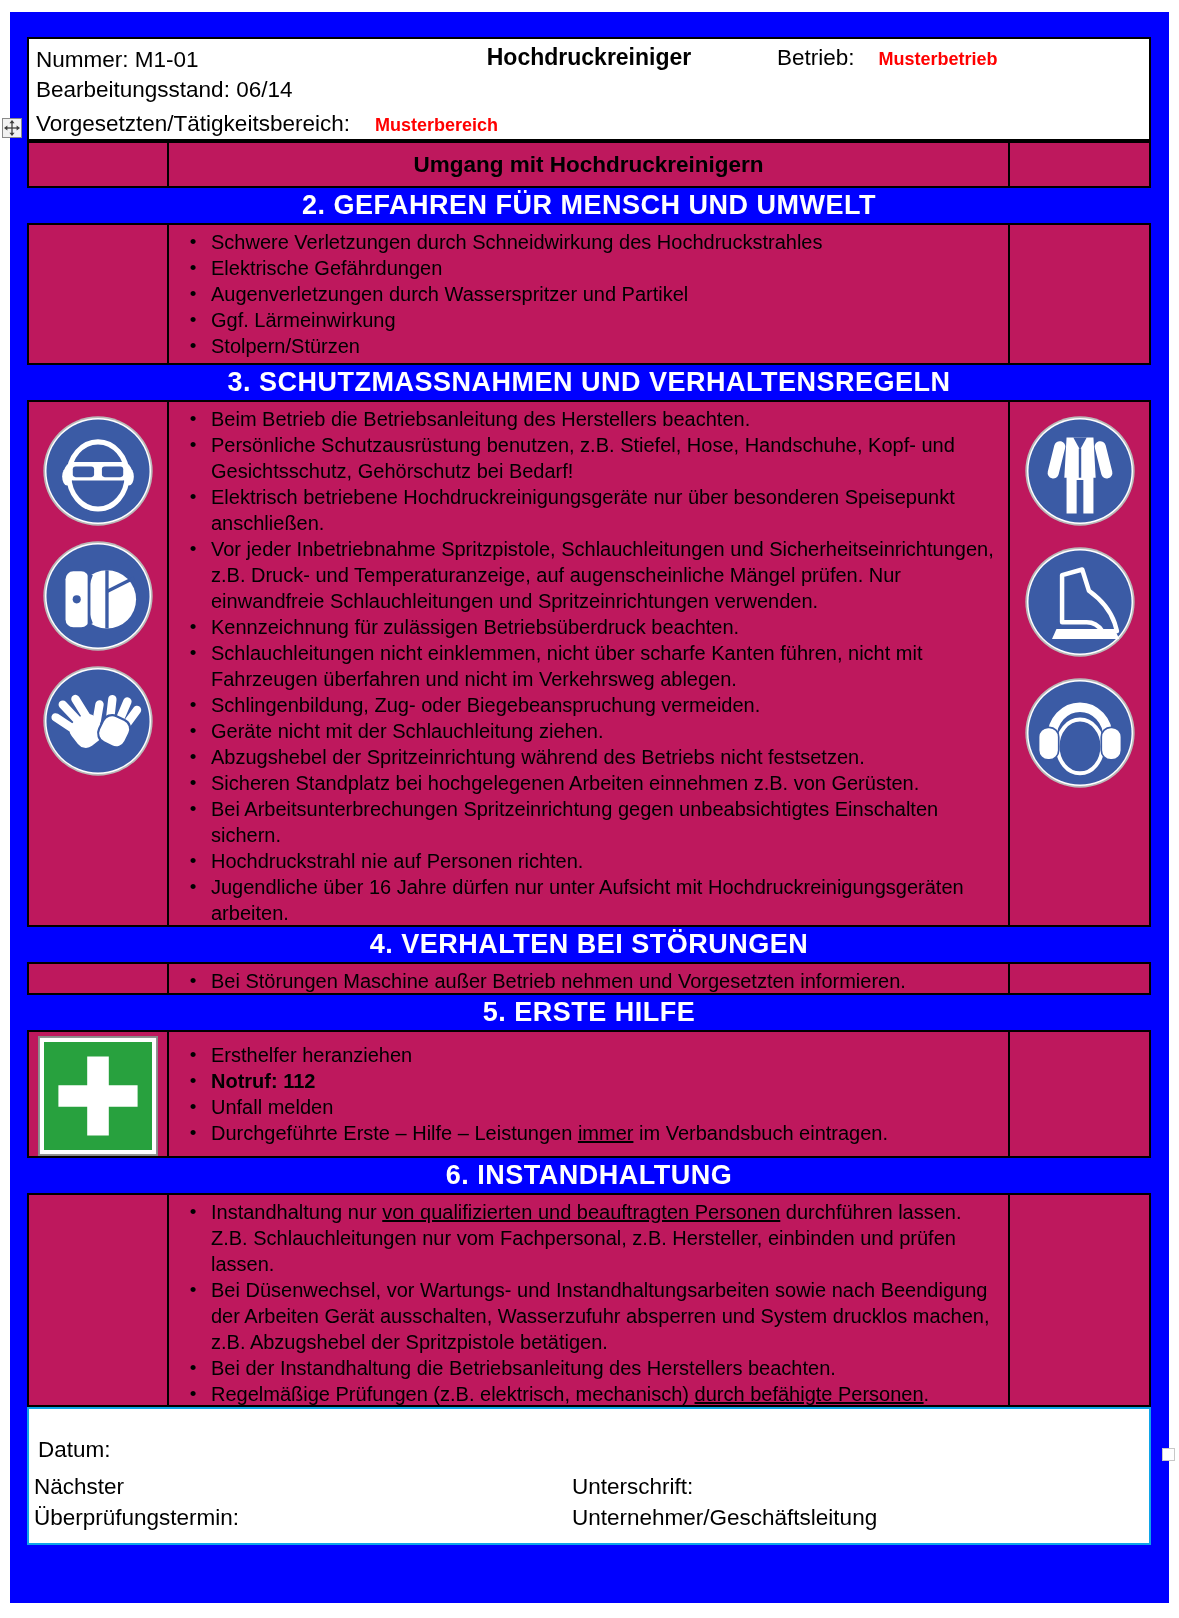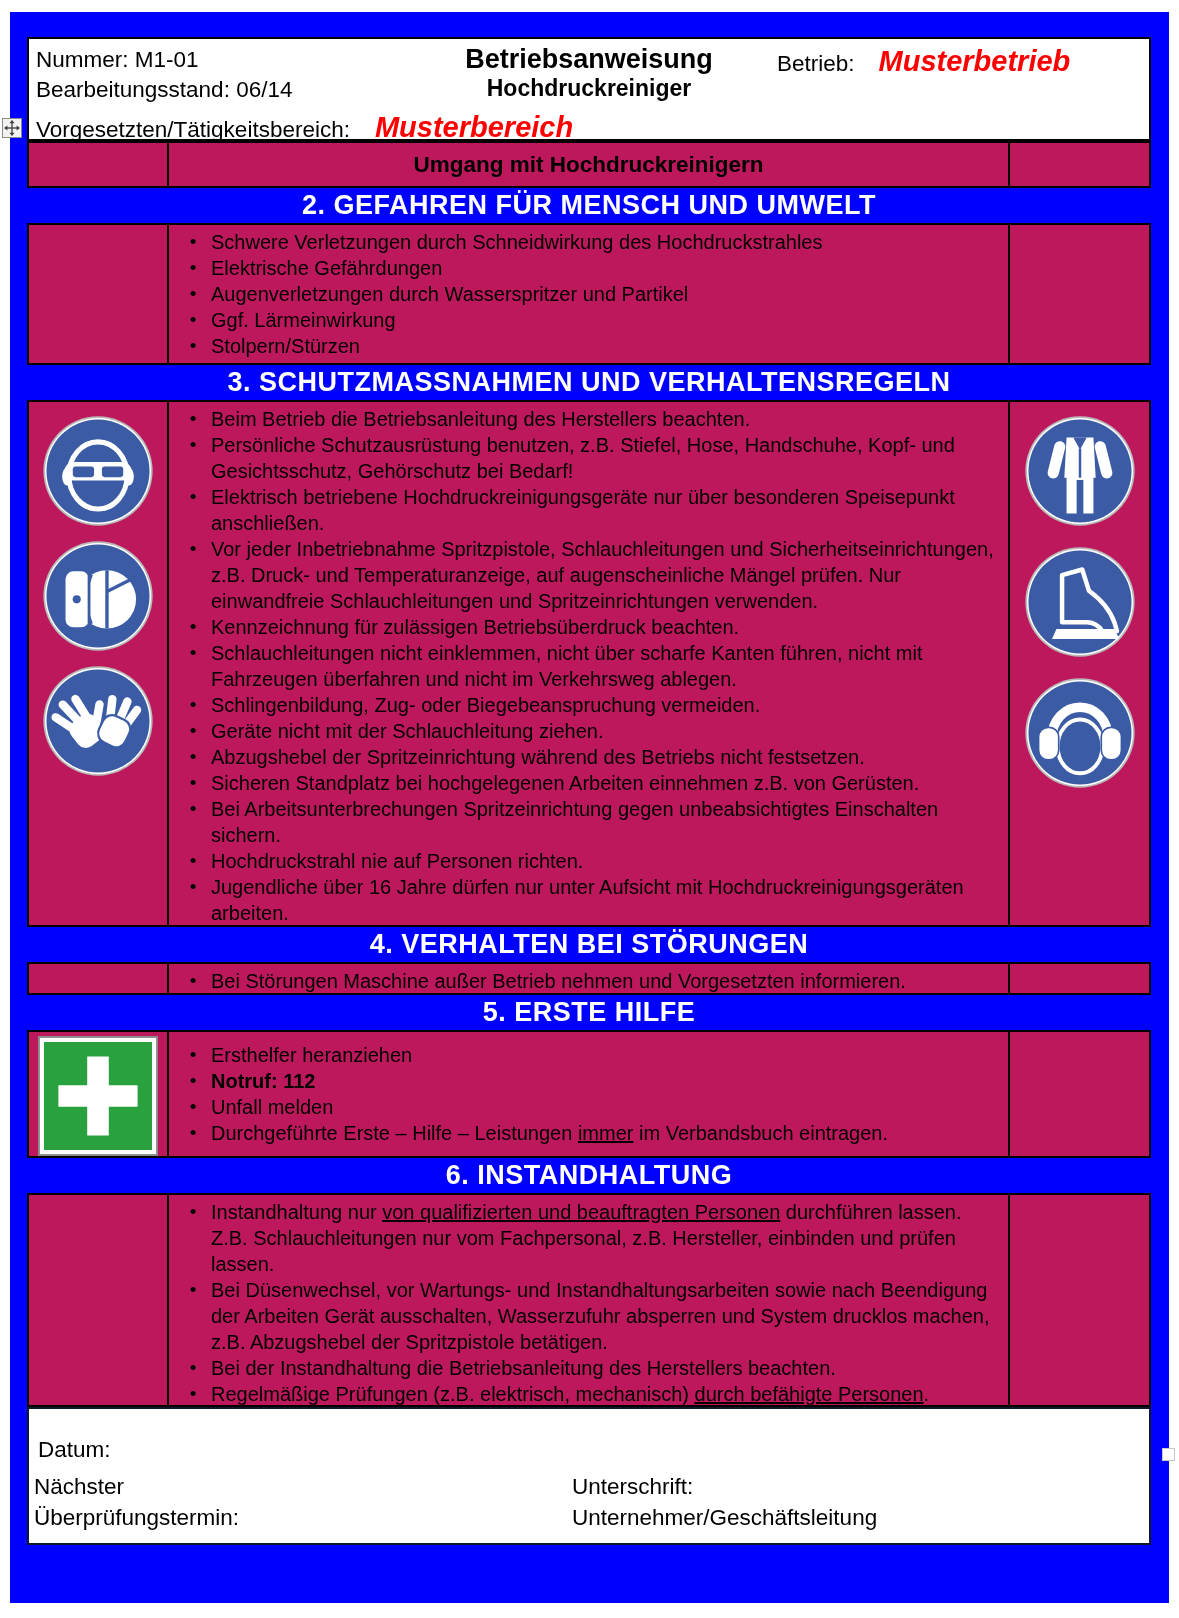--- a/index.html
+++ b/index.html
@@ -14,21 +14,21 @@
     position: absolute; left: 17px; top: 25px; width: 1124px; height: 1548px;
     background: #0000ff; display: flex; flex-direction: column;
   }
   
   .header-box { flex: none; height: 104px; background: #fff; border: 2px solid #000; position: relative; }
   .hdr-left { position: absolute; left: 7px; top: 6px; font-size: 22.5px; line-height: 30px; }
   .hdr-center { position: absolute; left: 50%; transform: translateX(-50%); top: 5px; text-align: center; white-space: nowrap; }
   .hdr-title { font-size: 27px; font-weight: bold; line-height: 31px; }
   .hdr-subtitle { font-size: 23px; font-weight: bold; line-height: 27px; }
   .hdr-right { position: absolute; left: 748px; top: 6px; font-size: 22.5px; white-space: nowrap; }
-  .red-val { color: #ff0000; font-weight: bold; font-style: italic; font-size: 29px; }
+  .red-val { color: #ff0000; font-weight: bold; font-size: 18px; }
   .hdr-right .red-val { margin-left: 24px; }
   .workplace { position: absolute; left: 7px; top: 72px; font-size: 22.5px; }
   .workplace .red-val { margin-left: 25px; }
   
   .band {
     flex: none; height: 35px; display: flex; align-items: center; justify-content: center;
     color: #fff; font-weight: bold; font-size: 27px; letter-spacing: 0.5px;
   }
   
   .row { flex: none; background: #be185d; border: 2px solid #000; display: flex; overflow: hidden; }
@@ -38,21 +38,21 @@
   .col-c.center-txt { display: flex; align-items: center; justify-content: center; font-weight: bold; font-size: 22.5px; padding: 0; }
   .r1 { height: 47px; } .r2 { height: 142px; } .r3 { height: 527px; }
   .r4 { height: 33px; } .r5 { height: 128px; } .r6 { height: 214px; }
   
   .li { display: flex; }
   .dot { flex: none; width: 36px; text-align: center; font-size: 19px; }
   .btx { flex: 1; }
   .bold { font-weight: bold; }
   .ul { text-decoration: underline; }
   
-  .footer-box { flex: none; height: 138px; background: #fff; border: 2px solid #0f172a; position: relative; font-size: 22.5px; }
+  .footer-box { flex: none; height: 138px; background: #fff; border: 2px solid #0ea5e9; position: relative; font-size: 22.5px; }
   .f-date { position: absolute; left: 9px; top: 28px; }
   .f-next { position: absolute; left: 5px; top: 62px; line-height: 31px; }
   .f-sign { position: absolute; left: 543px; top: 62px; line-height: 31px; }
   
   .ppe { width: 112px; height: 112px; flex: none; }
   .firstaid { width: 120px; height: 120px; flex: none; }
   .anchor-handle {
     position: absolute; left: 2px; top: 118px; width: 20px; height: 20px;
     background: #f2f2f2; border: 1px solid #8a8a8a; display: flex; align-items: center; justify-content: center;
   }
@@ -64,21 +64,20 @@
 <div class="page">
   <div class="frame">
     <div class="inner">
 
       <div class="header-box">
         <div class="hdr-left">
           <div>Nummer: M1-01</div>
           <div>Bearbeitungsstand: 06/14</div>
         </div>
         <div class="hdr-center">
-          <div class="hdr-title">Betriebsanweisung</div>
           <div class="hdr-subtitle">Hochdruckreiniger</div>
         </div>
         <div class="hdr-right">
           <span>Betrieb:</span><span class="red-val">Musterbetrieb</span>
         </div>
         <div class="workplace">
           <span>Vorgesetzten/Tätigkeitsbereich:</span><span class="red-val">Musterbereich</span>
         </div>
       </div>
 

